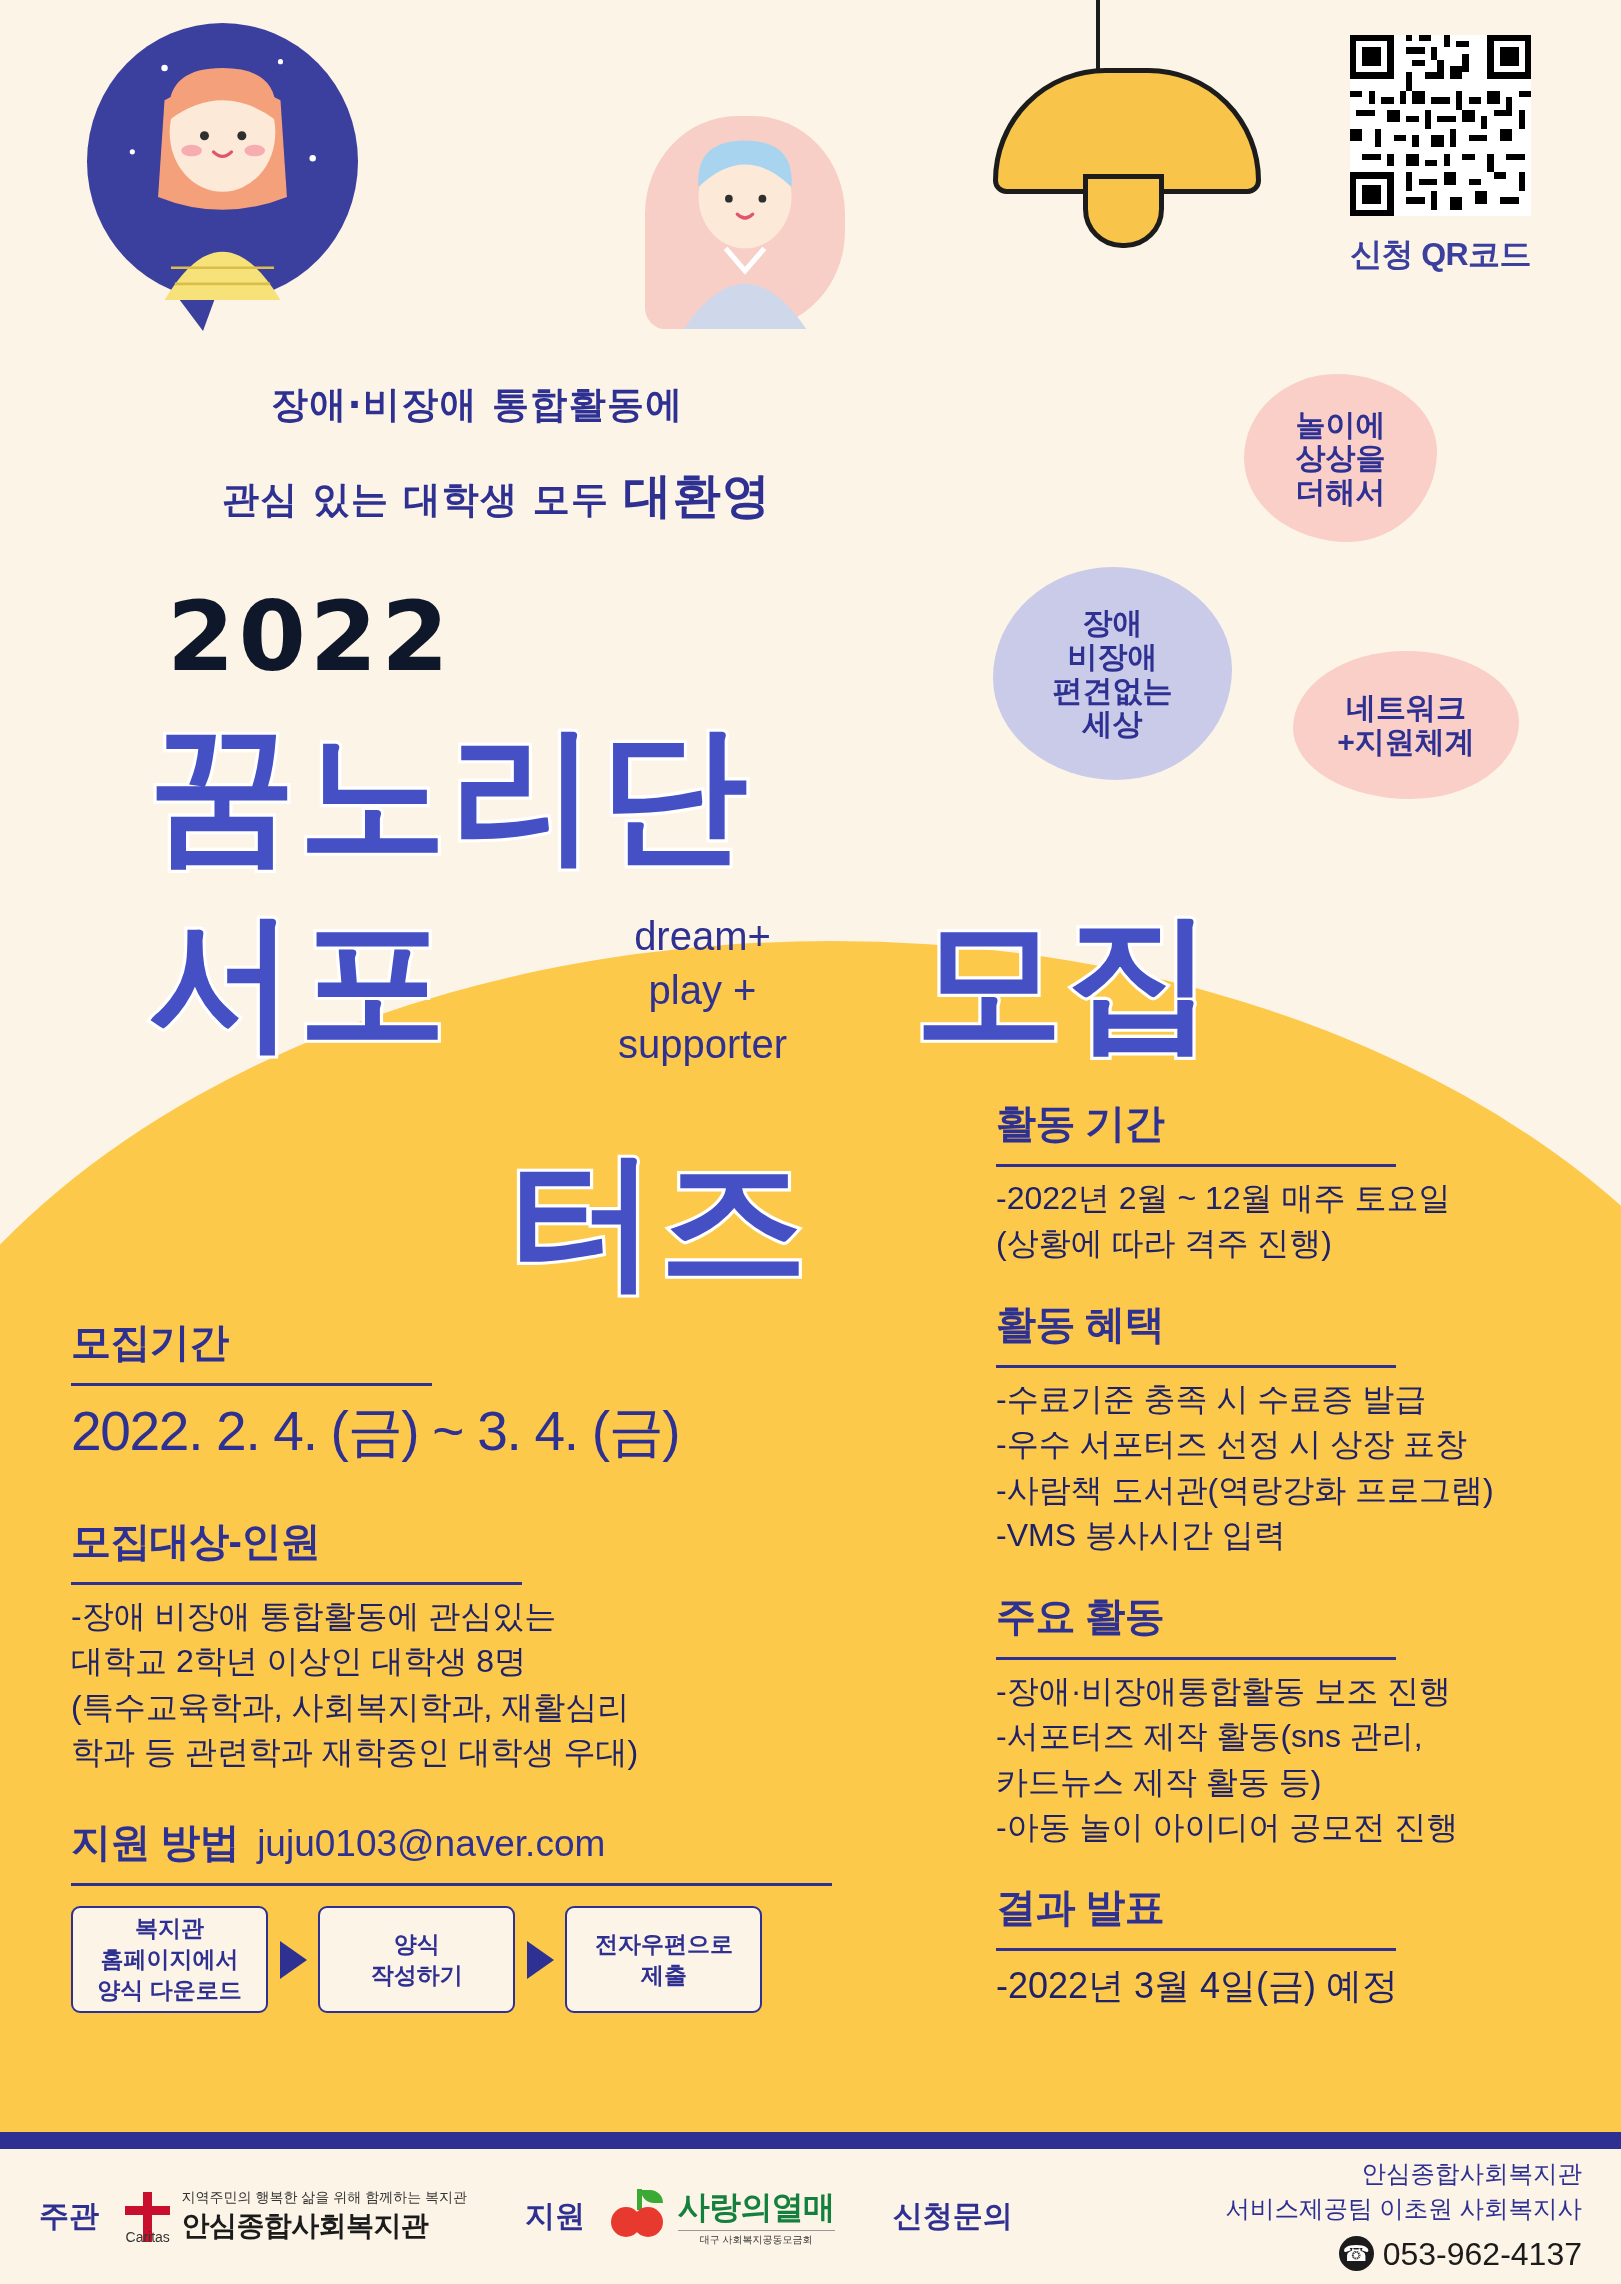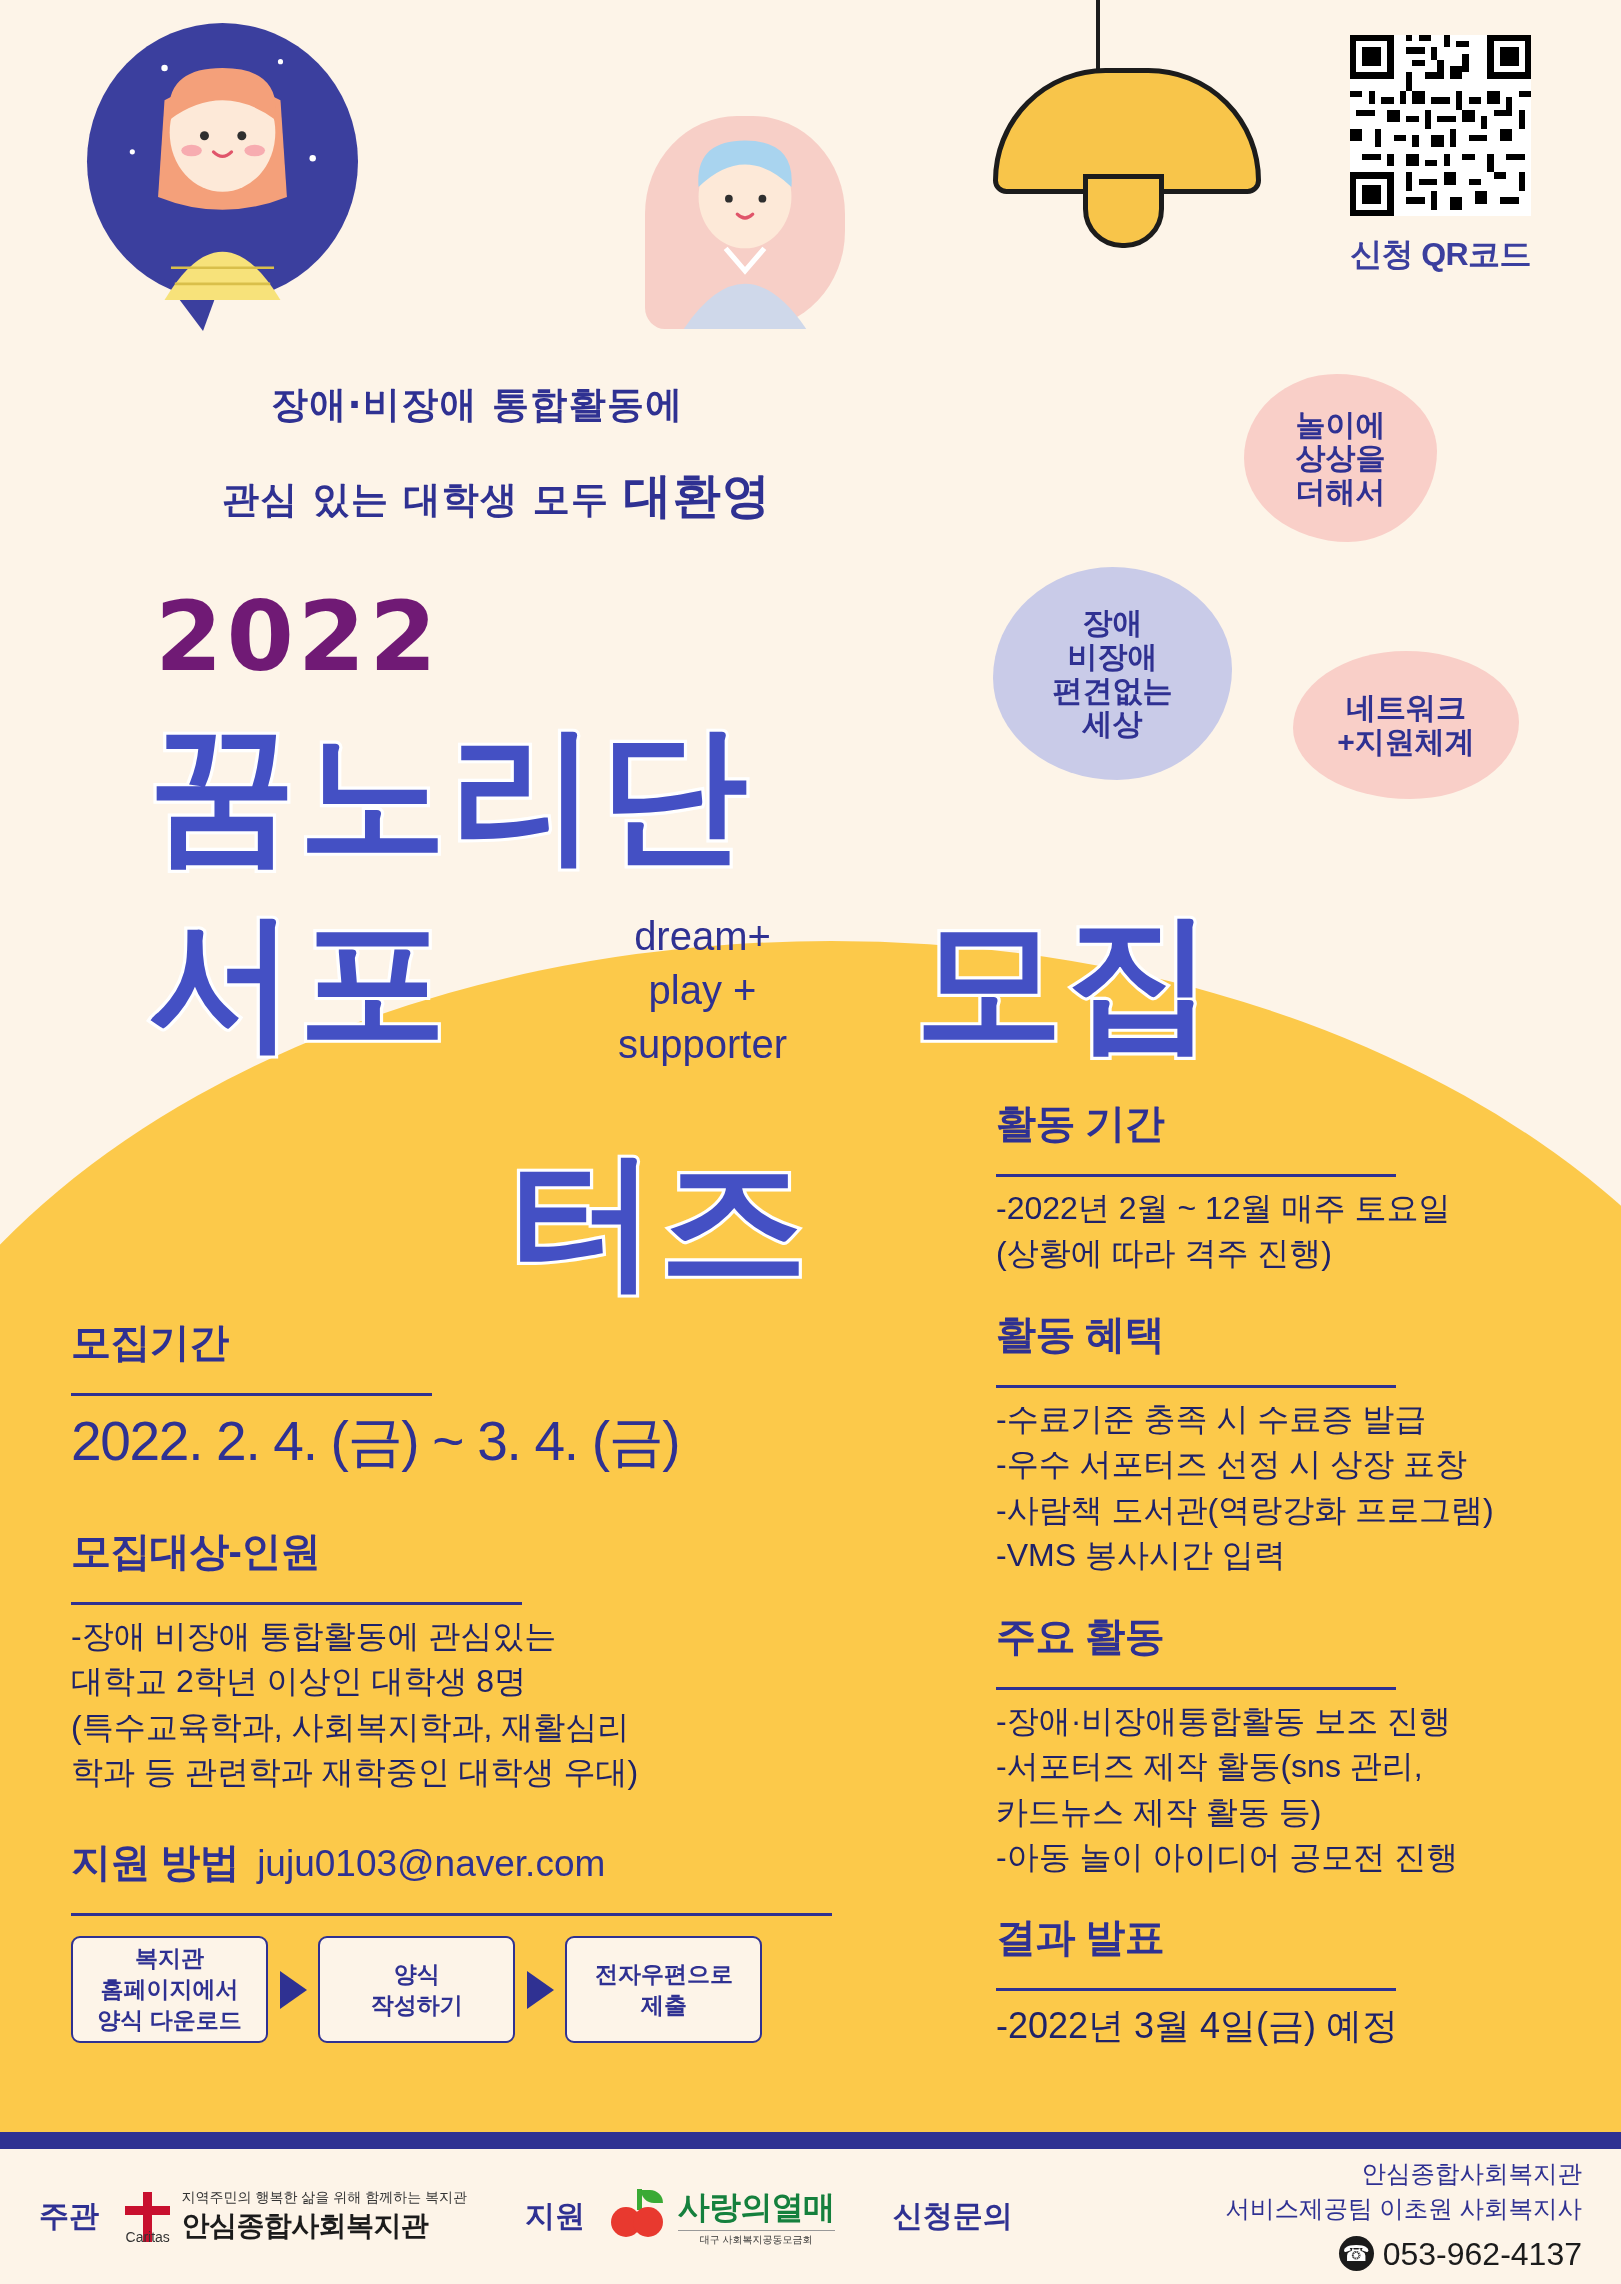--- a/index.html
+++ b/index.html
@@ -86,22 +86,22 @@
     color:#2f3192;font-weight:bold;line-height:1.12;
     display:flex;align-items:center;justify-content:center;
   }
   .cloud span{display:block;}
   .cloud-1{left:1244px;top:374px;width:193px;height:168px;background:#f9cfc8;border-radius:48% 52% 46% 54%/50% 46% 54% 50%;font-size:30px;}
   .cloud-2{left:993px;top:567px;width:239px;height:213px;background:#c9cbe8;border-radius:50% 50% 48% 52%/52% 48% 52% 48%;font-size:30px;}
   .cloud-3{left:1293px;top:651px;width:226px;height:148px;background:#f9cfc8;border-radius:50% 50% 48% 52%/52% 48% 52% 48%;font-size:30px;align-items:center;}
 
   
   .year{
-    position:absolute;left:155px;top:580px;z-index:5;
-    font-size:97px;font-weight:bold;color:#701a75;letter-spacing:3.9px;
+    position:absolute;left:167px;top:580px;z-index:5;
+    font-size:97px;font-weight:bold;color:#0f172a;letter-spacing:3.9px;
     font-family:"DejaVu Sans", sans-serif;
   }
   .t-big{
     position:absolute;z-index:5;color:#4450c4;font-weight:bold;
     font-family:"DejaVu Sans", sans-serif;
     -webkit-text-stroke:6.4px #fff;
     paint-order:stroke fill;
     letter-spacing:2.6px;
   }
   .t-kkum{left:148px;top:696px;font-size:148px;}
@@ -115,21 +115,21 @@
   }
 
   
   .col-left{position:absolute;left:71px;top:1315px;width:915px;z-index:5;}
   .col-right{position:absolute;left:996px;top:1096px;width:580px;z-index:5;}
 
   .h-blue{
     color:#2f3192;font-weight:bold;font-size:40px;letter-spacing:-0.6px;
     display:inline-block;position:relative;
   }
-  .hrow{display:flex;align-items:flex-end;gap:18px;border-bottom:3.2px solid #2f3192;padding-bottom:23px;margin-bottom:9px;}
+  .hrow{display:flex;align-items:flex-end;gap:18px;border-bottom:3.2px solid #2f3192;padding-bottom:13px;margin-bottom:9px;}
 
   .bigdate{
     color:#2f3192;font-size:55px;font-weight:normal;margin:9px 0 0 0;letter-spacing:-1.3px;
   }
   .body-txt{color:#1f2268;font-size:32px;line-height:1.42;margin:6.4px 0 0 0;}
   .body-txt div{white-space:nowrap;}
   .email{color:#2f3192;font-size:37px;}
 
   
   .steps{display:flex;align-items:center;gap:11.6px;margin-top:20.6px;}

